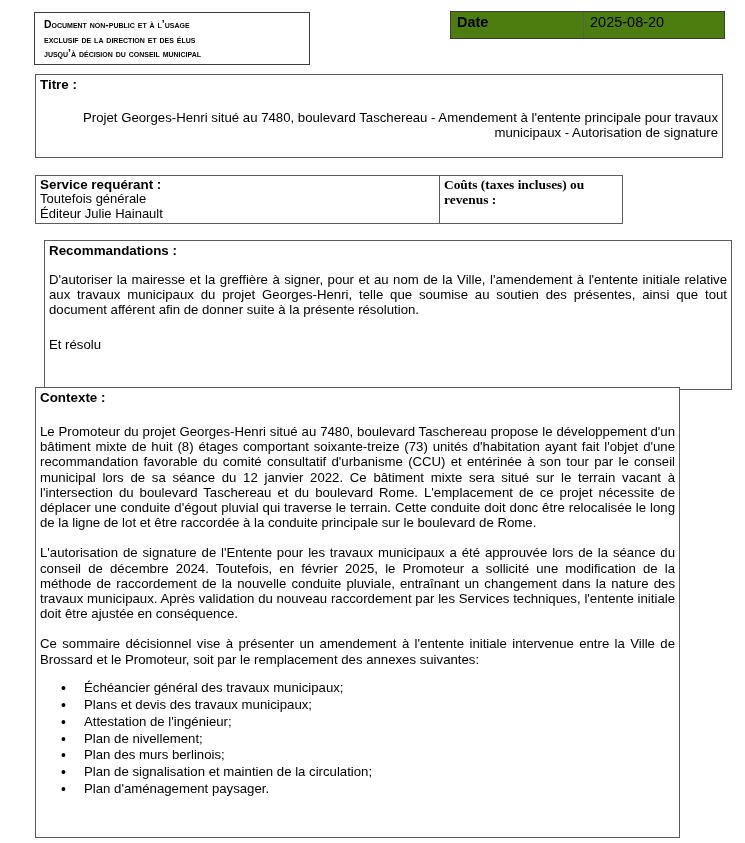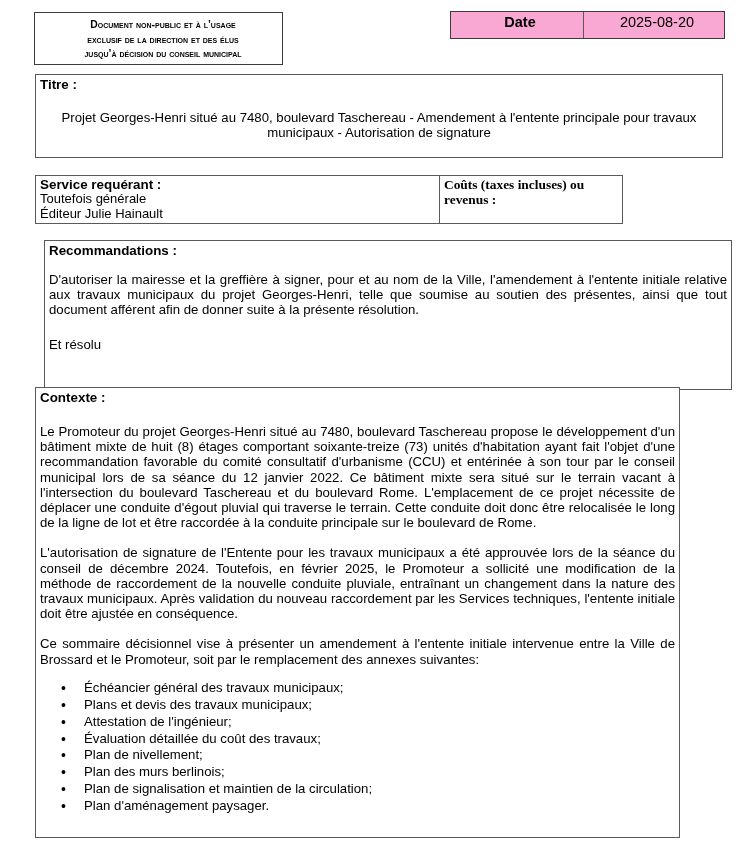--- a/index.html
+++ b/index.html
@@ -3,34 +3,34 @@
 <meta charset="utf-8">
 <style>
   html, body { margin: 0; padding: 0; background: #ffffff; }
   body {
     width: 745px; height: 843px; position: relative; overflow: hidden;
     font-family: "Liberation Sans", sans-serif; color: #000; font-size: 13.2px;
   }
   .box { position: absolute; border: 1px solid #5a5a5a; box-sizing: border-box; background: #fff; }
 
   
-  #notice { left: 34px; top: 12px; width: 249px; height: 53px; border: 1px solid #3c3c3c; padding: 5px 0 0 9px; text-align: center; }
+  #notice { left: 34px; top: 12px; width: 276px; height: 53px; border: 1px solid #3c3c3c; padding: 5px 0 0 9px; }
   #notice .line { font-size: 10.4px; font-weight: bold; line-height: 14.6px; letter-spacing: 0px; white-space: nowrap; }
   #notice .sc { font-variant: small-caps; }
 
   
-  #date-box { left: 450px; top: 11px; width: 275px; height: 28px; background: #f9a8d4; border: 1px solid #3c3c3c; display: flex; text-align: center; }
+  #date-box { left: 450px; top: 11px; width: 275px; height: 28px; background: #4d7c0f; border: 1px solid #3c3c3c; display: flex; }
   #date-box .lab { width: 133px; border-right: 1px solid #5a5a5a; padding: 2px 0 0 6px; font-weight: bold; font-size: 14.5px; box-sizing: border-box; }
   #date-box .val { flex: 1; padding: 2px 0 0 6px; font-size: 14.5px; }
 
   .hdr { font-weight: bold; font-size: 13.4px; padding: 2px 0 0 4px; line-height: 15px; }
   .para { padding: 0 4px 0 4px; line-height: 15.2px; text-align: justify; }
 
   #titre { left: 35px; top: 74px; width: 688px; height: 84px; }
-  #titre .para { margin-top: 18px; text-align: center; }
+  #titre .para { margin-top: 18px; text-align: right; }
 
   #service { left: 35px; top: 175px; width: 588px; height: 49px; display: flex; }
   #service .col1 { width: 404px; border-right: 1px solid #5a5a5a; box-sizing: border-box; }
   #service .col2 { flex: 1; font-family: Liberation Serif, serif; }
   #service .line { padding-left: 4px; line-height: 14.6px; font-size: 13px; }
   #service .hdr { padding-top: 1px; line-height: 15px; }
 
   #recos { left: 44px; top: 240px; width: 688px; height: 150px; }
   #recos .p1 { margin-top: 19px; }
   #recos .p2 { margin-top: 14px; }
@@ -82,19 +82,18 @@
 
 <div id="contexte" class="box">
   <div class="hdr">Contexte :</div>
   <div class="para p1">Le Promoteur du projet Georges-Henri situé au 7480, boulevard Taschereau propose le développement d'un bâtiment mixte de huit (8) étages comportant soixante-treize (73) unités d'habitation ayant fait l'objet d'une recommandation favorable du comité consultatif d'urbanisme (CCU) et entérinée à son tour par le conseil municipal lors de sa séance du 12 janvier 2022. Ce bâtiment mixte sera situé sur le terrain vacant à l'intersection du boulevard Taschereau et du boulevard Rome. L'emplacement de ce projet nécessite de déplacer une conduite d'égout pluvial qui traverse le terrain. Cette conduite doit donc être relocalisée le long de la ligne de lot et être raccordée à la conduite principale sur le boulevard de Rome.</div>
   <div class="para p2">L'autorisation de signature de l'Entente pour les travaux municipaux a été approuvée lors de la séance du conseil de décembre 2024. Toutefois, en février 2025, le Promoteur a sollicité une modification de la méthode de raccordement de la nouvelle conduite pluviale, entraînant un changement dans la nature des travaux municipaux. Après validation du nouveau raccordement par les Services techniques, l'entente initiale doit être ajustée en conséquence.</div>
   <div class="para p3">Ce sommaire décisionnel vise à présenter un amendement à l'entente initiale intervenue entre la Ville de Brossard et le Promoteur, soit par le remplacement des annexes suivantes:</div>
   <ul>
     <li><span class="bullet"></span><span>Échéancier général des travaux municipaux;</span></li>
     <li><span class="bullet"></span><span>Plans et devis des travaux municipaux;</span></li>
     <li><span class="bullet"></span><span>Attestation de l'ingénieur;</span></li>
-    <li><span class="bullet"></span><span>Évaluation détaillée du coût des travaux;</span></li>
     <li><span class="bullet"></span><span>Plan de nivellement;</span></li>
     <li><span class="bullet"></span><span>Plan des murs berlinois;</span></li>
     <li><span class="bullet"></span><span>Plan de signalisation et maintien de la circulation;</span></li>
     <li><span class="bullet"></span><span>Plan d'aménagement paysager.</span></li>
   </ul>
 </div>
 
 </body></html>

